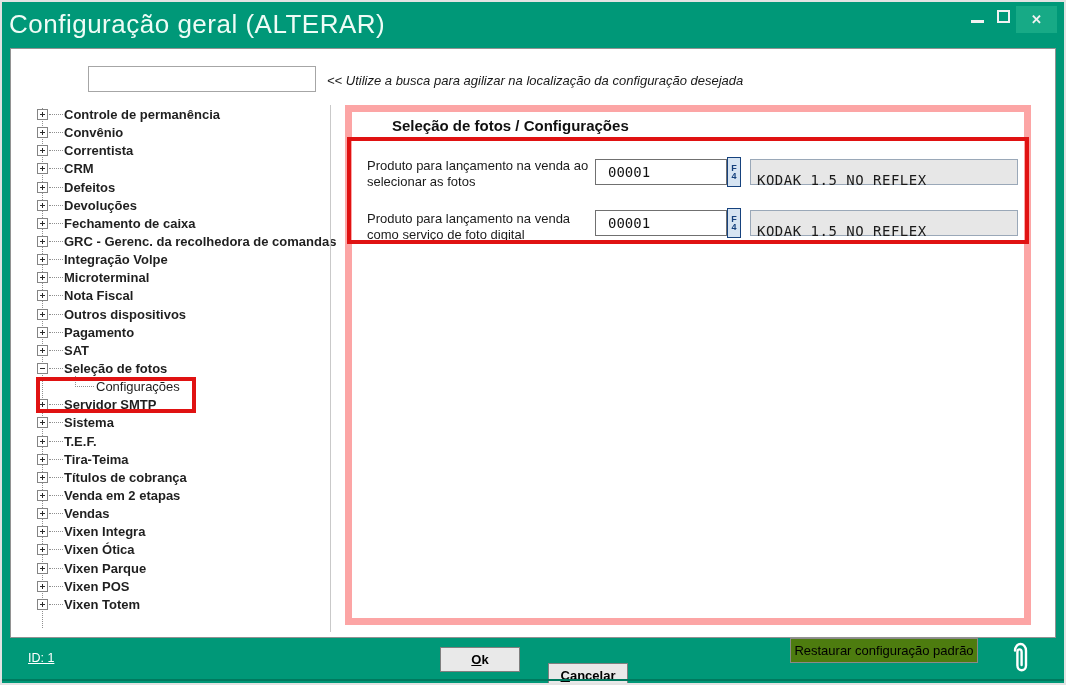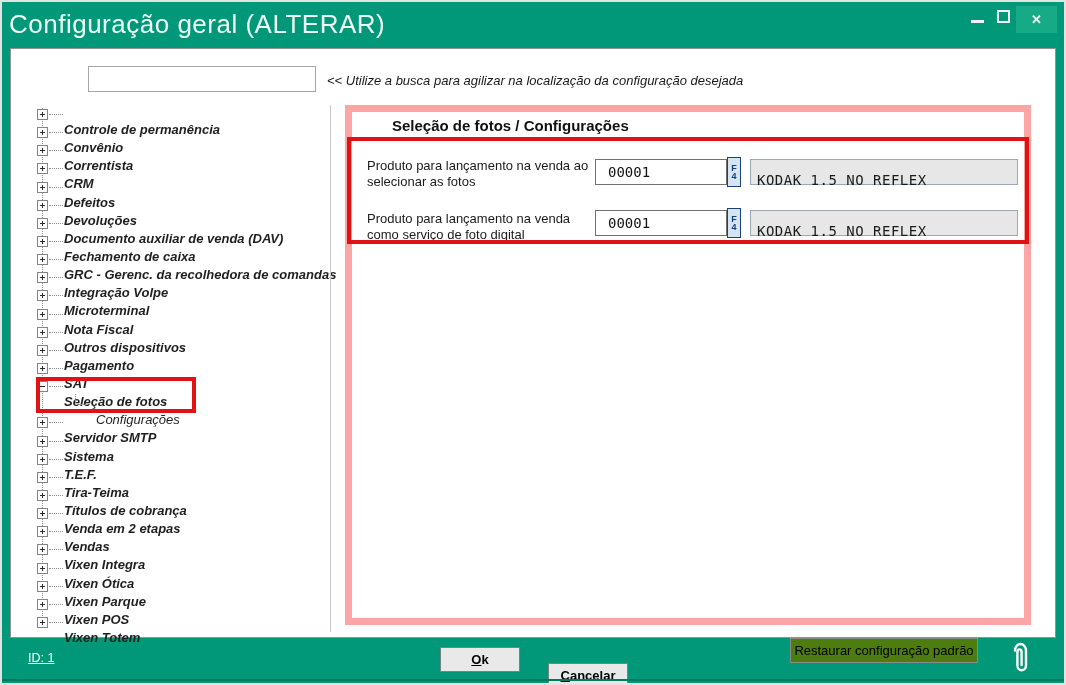--- a/index.html
+++ b/index.html
@@ -25,21 +25,21 @@
   .search-hint { position:absolute; left:327px; top:73px; font-size:13px; font-style:italic; color:#1a1a1a; }
 
   
   .tree { position:absolute; left:36px; top:106px; width:290px; height:527px; }
   .tree-vline { position:absolute; left:6px; top:2px; height:520px; width:0; border-left:1px dotted #8f8f8f; }
   .tree-row { position:relative; height:18.15px; cursor:pointer; white-space:nowrap; }
   .expander { position:absolute; left:1px; top:3px; width:11px; height:11px; background:#fff; border:1px solid #848484; }
   .expander::before { content:''; position:absolute; left:2px; top:4px; width:5px; height:1px; background:#2b2b2b; }
   .expander.plus::after { content:''; position:absolute; left:4px; top:2px; width:1px; height:5px; background:#2b2b2b; }
   .stub { position:absolute; left:13px; top:8px; width:14px; height:0; border-top:1px dotted #8f8f8f; }
-  .tree-label { position:absolute; left:28px; top:16px; font-size:13px; font-weight:bold; color:#1f1f1f; line-height:16px;font-style:italic; }
+  .tree-label { position:absolute; left:28px; top:1px; font-size:13px; font-weight:bold; color:#1f1f1f; line-height:16px; }
   .tree-row.child .tree-label { left:60px; font-weight:normal; }
   .lconn { position:absolute; left:39px; top:-2px; width:19px; height:11px; border-left:1px dotted #8f8f8f; border-bottom:1px dotted #8f8f8f; }
   .tree-scroll { position:absolute; left:330px; top:105px; height:527px; width:0; border-left:1px solid #c9c9c9; cursor:pointer; }
 
   
   .panel { position:absolute; left:345px; top:105px; width:686px; height:520px; background:#fff; border:7px solid #fca5a5; }
   .panel-header { position:absolute; left:0; top:0; right:0; height:28px; border-bottom:1px solid #b5b5b5; }
   .panel-header span { position:absolute; left:40px; top:5px; font-size:15px; font-weight:bold; color:#111; }
   .field-label { position:absolute; font-size:13px; color:#1a1a1a; width:232px; line-height:16px; }
   .code-input { position:absolute; width:132px; height:26px; border:1px solid #707070; font-family:"DejaVu Sans Mono", monospace; font-size:14px; padding:0 12px; color:#111; background:#fff; }
@@ -108,25 +108,20 @@
         <span class="tree-label">Defeitos</span>
       </div>
       <div class="tree-row">
         <span class="expander plus"></span>
         <span class="stub"></span>
         <span class="tree-label">Devoluções</span>
       </div>
       <div class="tree-row">
         <span class="expander plus"></span>
         <span class="stub"></span>
-        <span class="tree-label">Documento auxiliar de venda (DAV)</span>
-      </div>
-      <div class="tree-row">
-        <span class="expander plus"></span>
-        <span class="stub"></span>
         <span class="tree-label">Fechamento de caixa</span>
       </div>
       <div class="tree-row">
         <span class="expander plus"></span>
         <span class="stub"></span>
         <span class="tree-label">GRC - Gerenc. da recolhedora de comandas</span>
       </div>
       <div class="tree-row">
         <span class="expander plus"></span>
         <span class="stub"></span>

